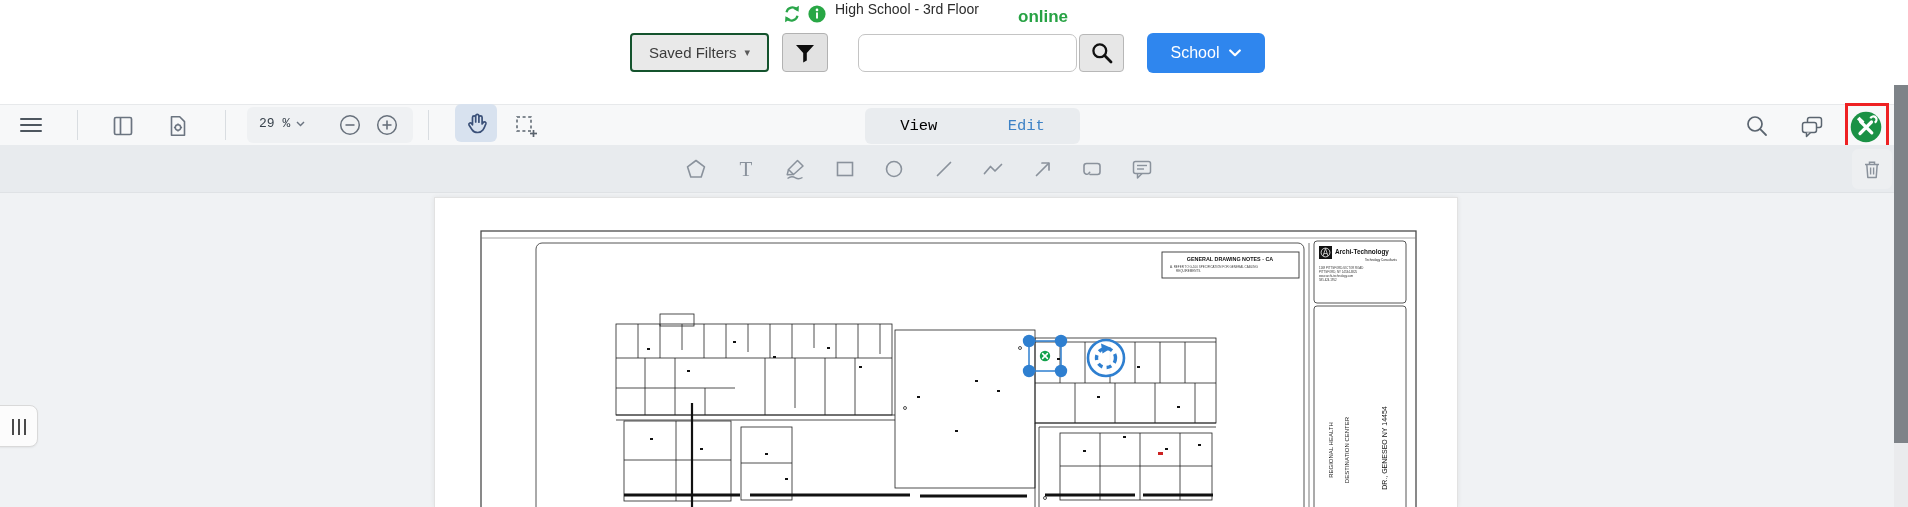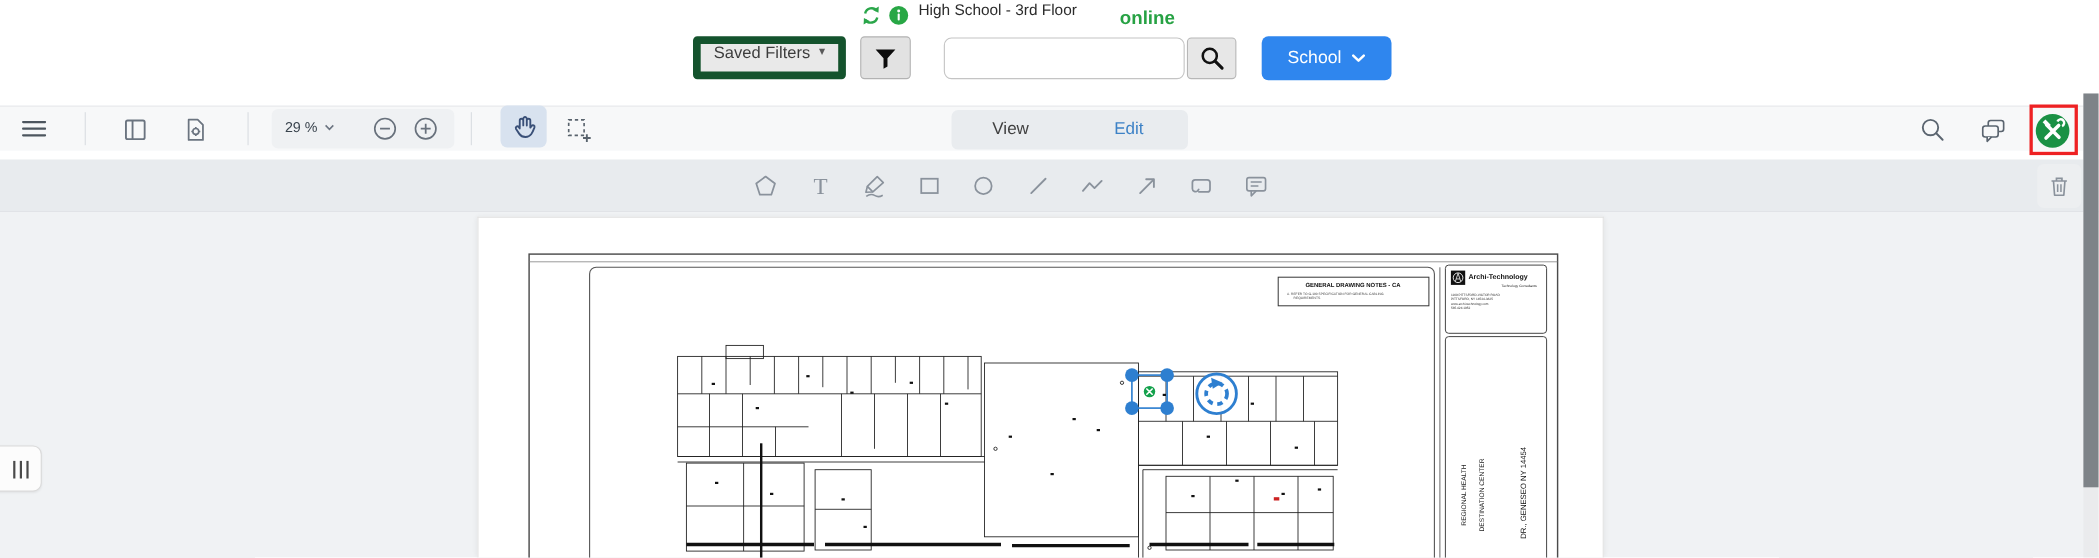--- a/index.html
+++ b/index.html
@@ -7,51 +7,51 @@
               font-family:"Liberation Sans", sans-serif; }
   .screen { position:relative; width:1908px; height:507px; background:#fff; overflow:hidden; }
 
   
   .header { position:absolute; left:0; top:0; width:1908px; height:104px; background:#fff; }
   .refresh-ic { position:absolute; left:782px; top:4px; }
   .info-ic    { position:absolute; left:807px; top:4px; }
   .page-title { position:absolute; left:835px; top:1px; font-size:14px; color:#2b2b2b; white-space:nowrap; }
   .online     { position:absolute; left:1018px; top:7px; font-size:17px; font-weight:bold; color:#27a244; }
 
-  .btn-gray { background:#e9e9e9; border:7px solid #14532d; border-radius:4px;
-              color:#3c3c3c; font-size:15px; display:flex; align-items:flex-start; justify-content:center; }
+  .btn-gray { background:#e9e9e9; border:2px solid #14532d; border-radius:4px;
+              color:#3c3c3c; font-size:15px; display:flex; align-items:center; justify-content:center; }
   .saved-filters { position:absolute; left:630px; top:33px; width:139px; height:39px; gap:8px; cursor:pointer; }
   .caret { font-size:11px; color:#5a5a5a; }
   .funnel-btn { position:absolute; left:782px; top:33px; width:46px; height:39px;
                 background:#e2e2e2; border:1px solid #b2b2b2; border-radius:4px;
                 display:flex; align-items:center; justify-content:center; cursor:pointer; }
   .search-input { position:absolute; left:858px; top:34px; width:219px; height:38px;
                   border:1px solid #c4c4c4; border-radius:7px; padding:0 10px; font-size:15px; outline:none; }
   .search-btn { position:absolute; left:1079px; top:34px; width:45px; height:38px;
                 background:#e7e7e7; border:1px solid #b7b7b7; border-radius:4px;
                 display:flex; align-items:center; justify-content:center; cursor:pointer; }
   .actions-btn { position:absolute; left:1147px; top:33px; width:118px; height:40px;
                  background:#2f86ee; border:none; border-radius:6px; color:#fff; font-size:16px;
                  display:flex; align-items:center; justify-content:center; gap:10px; cursor:pointer; }
 
   
-  .toolbar1 { position:absolute; left:0; top:96px; width:1908px; height:41px;
-              background:#f7f8f9; border-top:1px solid #e7e9eb; }
+  .toolbar1 { position:absolute; left:0; top:104px; width:1908px; height:41px;
+              background:#f7f8f9; border-top:1px solid #e7e9eb;font-family:Liberation Mono, monospace; }
   .tb-ic { position:absolute; display:flex; align-items:center; justify-content:center; cursor:pointer; }
   .vdiv { position:absolute; top:5px; width:1px; height:30px; background:#d9dde1; }
   .zoom-group { position:absolute; left:247px; top:2px; width:166px; height:36px;
                 background:#eff1f3; border-radius:6px; }
   .zoom-label { position:absolute; left:12px; top:9px; font-size:13px; color:#39434d;
                 display:flex; align-items:center; gap:6px; cursor:pointer; }
   .hand-tile { position:absolute; left:455px; top:-1px; width:42px; height:38px;
                background:#d8e2ef; border-radius:6px; display:flex; align-items:center; justify-content:center; cursor:pointer; }
   .seg-pill { position:absolute; left:865px; top:3px; width:215px; height:36px;
               background:#e9ecef; border-radius:6px; display:flex; }
   .seg { flex:1; display:flex; align-items:center; justify-content:center; font-size:15.5px; cursor:pointer; }
-  .seg-view { color:#404040; }
+  .seg-view { color:#000000; }
   .seg-edit { color:#3d82c6;text-align:right; }
   .green-tool-btn { position:absolute; left:1850px; top:6px; width:32px; height:32px; cursor:pointer; }
   .red-highlight { position:absolute; left:1845px; top:-2px; width:44px; height:46px;
                    border:3px solid #ee2123; pointer-events:none; }
 
   
   .toolbar2 { position:absolute; left:0; top:145px; width:1908px; height:48px;
               background:#e8ebee; border-bottom:1px solid #dfe2e5; }
   .an-ic { position:absolute; top:12px; width:24px; height:24px;
            display:flex; align-items:center; justify-content:center; cursor:pointer; }

